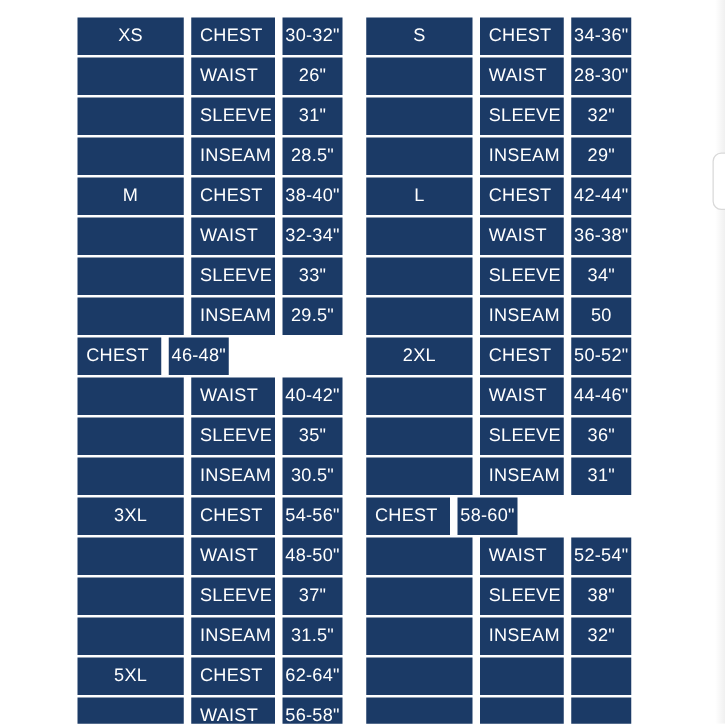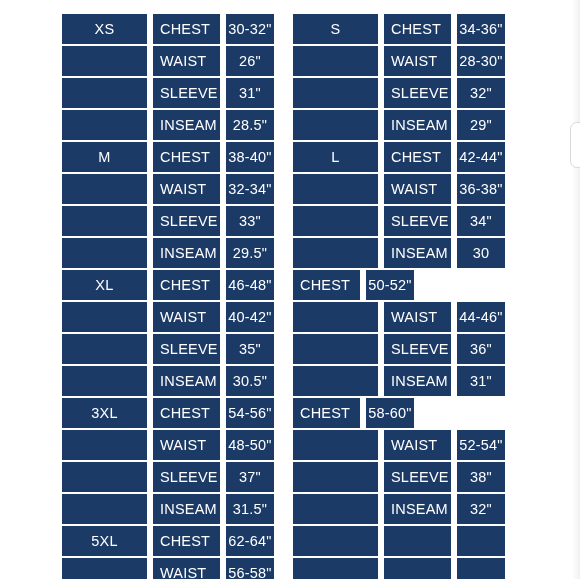--- a/index.html
+++ b/index.html
@@ -132,21 +132,20 @@
           <div class="cell size blank"></div>
           <div class="cell meas">SLEEVE</div>
           <div class="cell val">33"</div>
         </div>
         <div class="row">
           <div class="cell size blank"></div>
           <div class="cell meas">INSEAM</div>
           <div class="cell val">29.5"</div>
         </div>
         <div class="row">
-          <div class="cell size">XL</div>
           <div class="cell meas">CHEST</div>
           <div class="cell val">46-48"</div>
         </div>
         <div class="row">
           <div class="cell size blank"></div>
           <div class="cell meas">WAIST</div>
           <div class="cell val">40-42"</div>
         </div>
         <div class="row">
           <div class="cell size blank"></div>
@@ -222,23 +221,24 @@
           <div class="cell val">36-38"</div>
         </div>
         <div class="row">
           <div class="cell size blank"></div>
           <div class="cell meas">SLEEVE</div>
           <div class="cell val">34"</div>
         </div>
         <div class="row">
           <div class="cell size blank"></div>
           <div class="cell meas">INSEAM</div>
-          <div class="cell val">30</div>
-        </div>
-        <div class="row">
+          <div class="cell val">50</div>
+        </div>
+        <div class="row">
+          <div class="cell size">2XL</div>
           <div class="cell meas">CHEST</div>
           <div class="cell val">50-52"</div>
         </div>
         <div class="row">
           <div class="cell size blank"></div>
           <div class="cell meas">WAIST</div>
           <div class="cell val">44-46"</div>
         </div>
         <div class="row">
           <div class="cell size blank"></div>

